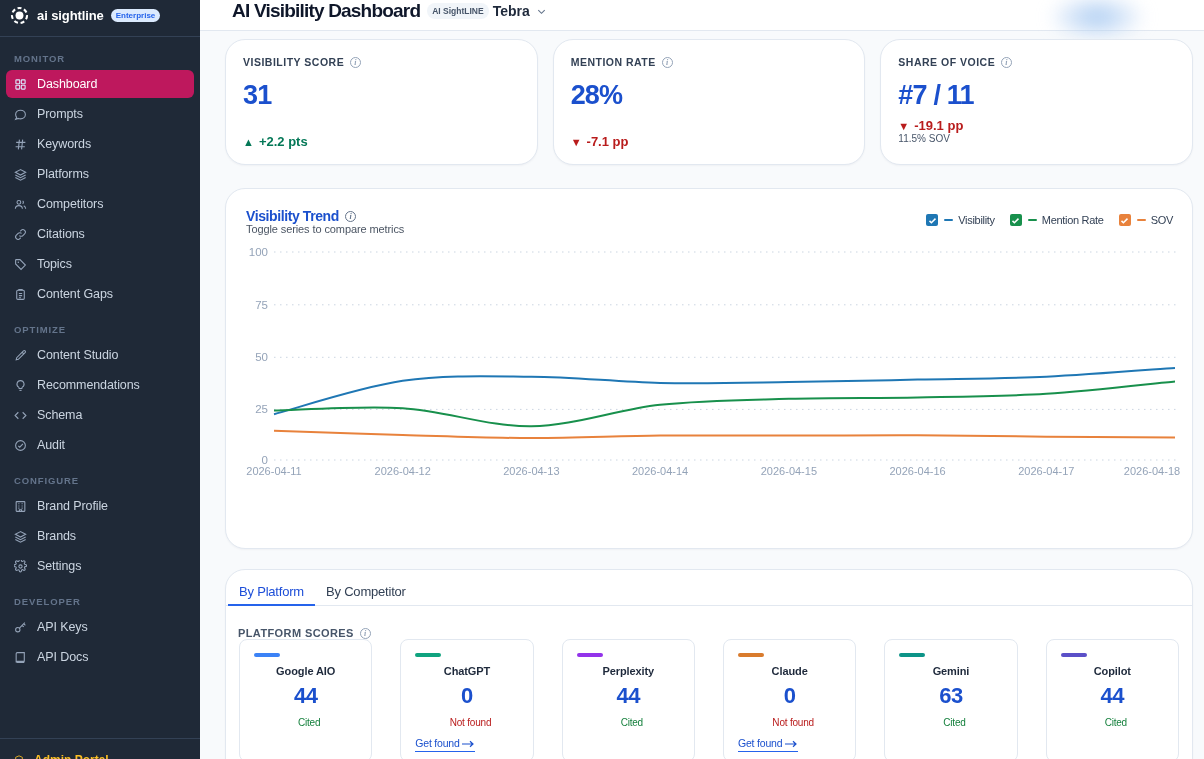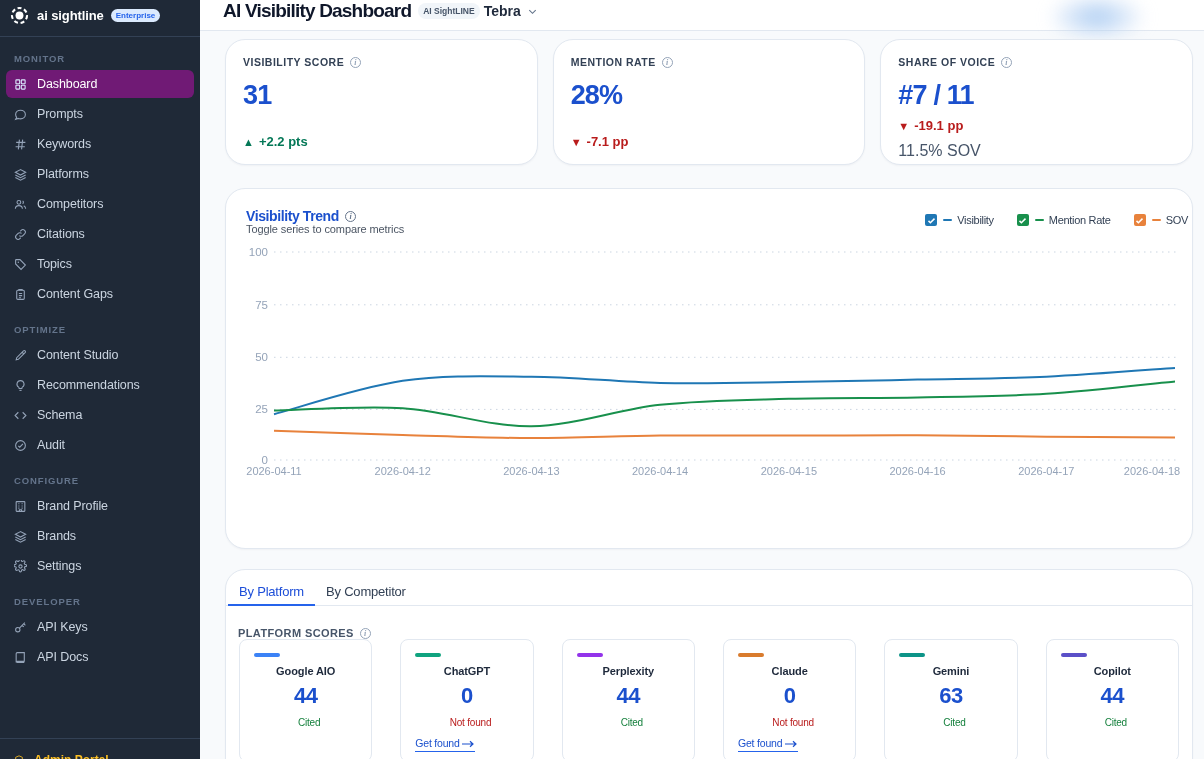--- a/index.html
+++ b/index.html
@@ -8,52 +8,52 @@
 
 .sidebar { width:200px; min-width:200px; background:#1f2937; color:#cbd5e1; display:flex; flex-direction:column; position:relative; overflow:hidden; }
 .logo-row { height:37px; display:flex; align-items:center; padding:0 10px 5px 10px; border-bottom:1px solid #334155; }
 .logo-name { color:#fff; font-size:13px; font-weight:bold; margin-left:8px; letter-spacing:-0.1px; }
 .ent-badge { background:#dbeafe; color:#2563eb; font-size:8px; font-weight:bold; padding:2px 5px; border-radius:999px; margin-left:7px; }
 .nav { padding:8px 6px 0 6px; flex:1; }
 .sec-label { font-size:9.5px; font-weight:bold; color:#64748b; letter-spacing:0.9px; padding:0 8px; margin:16px 0 6px 0; }
 .sec-label.first { margin-top:8px; }
 .nav-item { display:flex; align-items:center; height:28px; padding:0 8px; border-radius:6px; font-size:12.5px; letter-spacing:-0.1px; color:#cbd5e1; margin-bottom:2px; }
 .nav-item svg { width:13px; height:13px; margin-right:10px; color:#94a3b8; flex:none; }
-.nav-item.active { background:#701a75; color:#fff; }
+.nav-item.active { background:#be185d; color:#fff; }
 .nav-item.active svg { color:#dbeafe; }
 .sidebar-bottom { position:absolute; left:0; right:0; top:738px; bottom:0; border-top:1px solid #334155; padding:14px 10px 0 14px; display:flex; align-items:flex-start; overflow:hidden; }
 .admin { display:flex; align-items:center; color:#fbbf24; font-size:12px; font-weight:bold; }
 .admin svg { width:10px; height:10px; margin-right:10px; }
 
 .main { flex:1; display:flex; flex-direction:column; background:#f8fafc; }
-.header { height:41px; background:#fff; border-bottom:1px solid #e2e8f0; display:flex; align-items:center; padding:0 24px 8px 23px; position:relative; }
+.header { height:41px; background:#fff; border-bottom:1px solid #e2e8f0; display:flex; align-items:center; padding:0 24px 8px 32px; position:relative; }
 .h-title { font-size:19px; font-weight:bold; color:#0f172a; letter-spacing:-0.8px; }
 .h-badge { background:#f1f5f9; color:#475569; font-size:8.5px; font-weight:bold; padding:3px 5px; border-radius:999px; margin-left:7px; }
 .h-brand { margin-left:4px; font-size:14px; font-weight:bold; color:#1e293b; display:flex; align-items:center; }
 .h-brand svg { margin-left:6px; color:#64748b; }
 .h-blob { position:absolute; left:832px; top:-16px; width:130px; height:66px; background:radial-gradient(ellipse 62px 30px at center, rgba(158,196,240,0.85), rgba(190,214,244,0.42) 55%, rgba(255,255,255,0) 80%); filter:blur(8px); }
 .content { padding:8px 11px 0 25px; }
 
 .stats { display:grid; grid-template-columns:1fr 1fr 1fr; gap:15px; }
 .card { background:#fff; border:1px solid #e2e8f0; border-radius:20px; box-shadow:0 1px 2px rgba(15,23,42,0.04); }
 .stat-card { height:126px; padding:16px 17px; position:relative; }
 .stat-title { font-size:10.5px; font-weight:bold; color:#334155; letter-spacing:0.5px; display:flex; align-items:center; }
 .info-i { display:inline-block; width:11px; height:11px; border:1px solid #94a3b8; border-radius:50%; color:#94a3b8; font-size:8px; line-height:9px; text-align:center; font-weight:bold; margin-left:6px; font-family:"Liberation Serif",serif; font-style:italic; }
 .stat-num { font-size:27px; font-weight:bold; color:#1b50cd; margin-top:12px; letter-spacing:-0.8px; }
 .delta { font-size:13px; font-weight:bold; }
 .delta.up { color:#047857; }
 .delta.down { color:#b91c1c; }
 .delta .tri { font-size:11px; margin-right:5px; }
-.stat-sub { font-size:16px; color:#475569; margin-top:9px; }
+.stat-sub { font-size:10px; color:#475569; }
 .abs-delta { position:absolute; left:17px; top:94px; }
 
 .chart-card { margin-top:23px; height:361px; position:relative; }
 .cc-title { position:absolute; left:20px; top:19px; font-size:14px; font-weight:bold; color:#1b50cd; letter-spacing:-0.4px; display:flex; align-items:center; }
 .cc-sub { position:absolute; left:20px; top:34px; font-size:11px; letter-spacing:-0.1px; color:#4b5563; }
-.legend { position:absolute; right:4px; top:25px; display:flex; align-items:center; font-size:11px; letter-spacing:-0.3px; color:#334155;gap:8px; }
+.legend { position:absolute; right:19px; top:25px; display:flex; align-items:center; font-size:11px; letter-spacing:-0.3px; color:#334155; }
 .lg-box { width:12px; height:12px; border-radius:2px; display:inline-flex; align-items:center; justify-content:center; margin-right:6px; }
 .lg-box svg { width:9px; height:9px; }
 .lg-dash { display:inline-block; width:9px; height:2px; border-radius:1px; margin-right:5px; }
 .lg-item { display:flex; align-items:center; margin-left:15px; }
 
 .tabs-card { margin-top:20px; height:220px; }
 .tab-row { height:36px; border-bottom:1px solid #e2e8f0; display:flex; padding:0 0 0 2px; }
 .tab { font-size:13px; letter-spacing:-0.2px; display:flex; align-items:center; padding:7px 11px 0 11px; position:relative; color:#334155; }
 .tab.active { color:#1d4ed8; }
 .tab.active::after { content:""; position:absolute; left:0; right:0; bottom:-1px; height:2px; background:#2563eb; }

